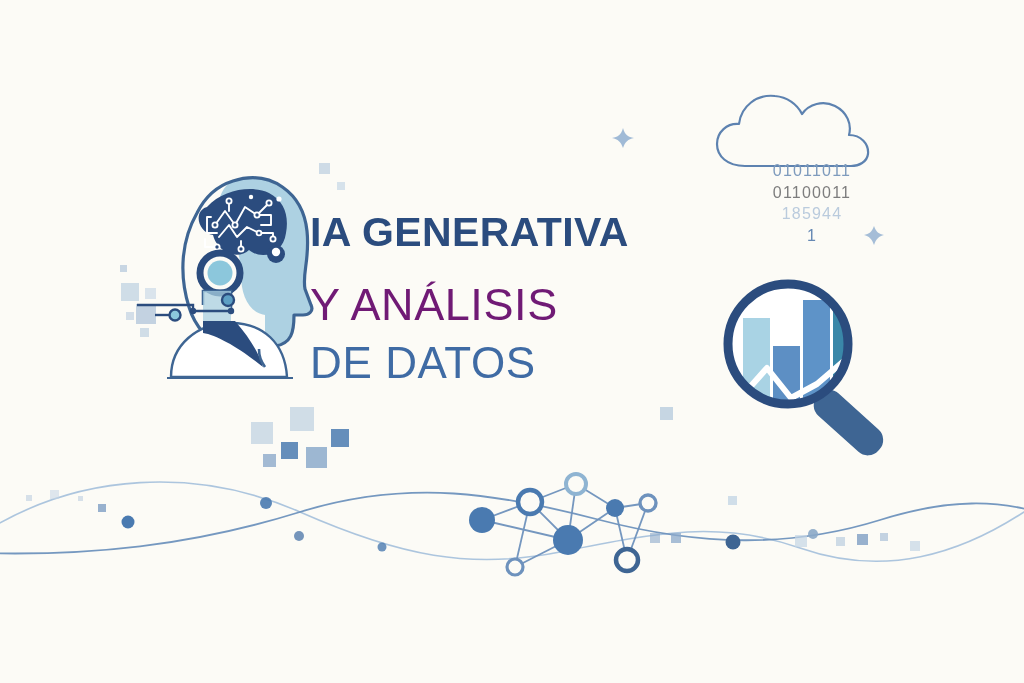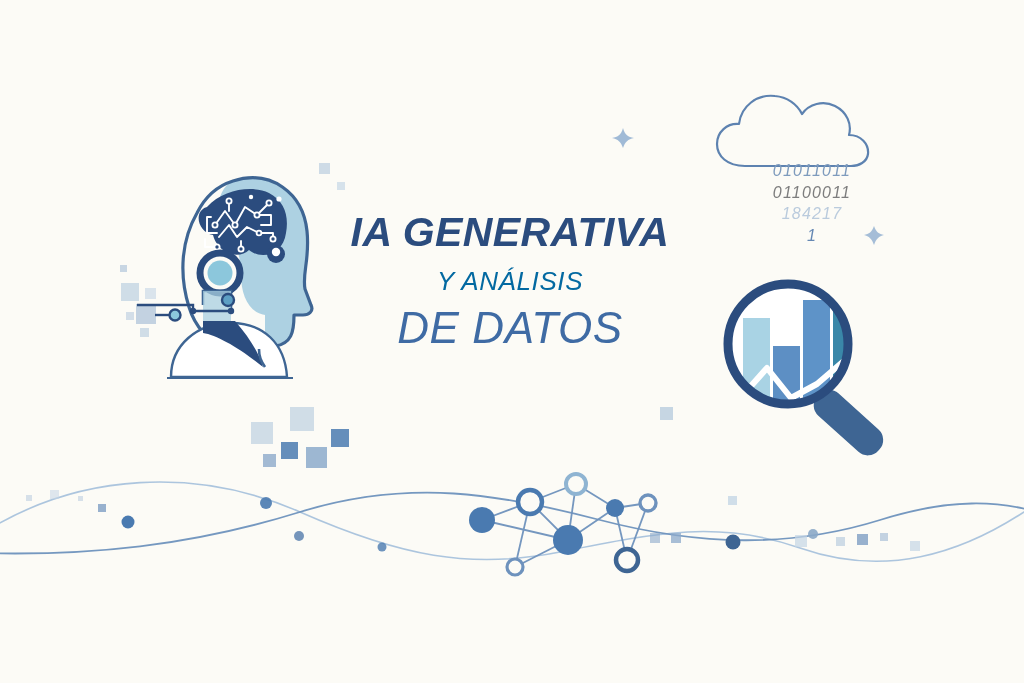--- a/index.html
+++ b/index.html
@@ -2,36 +2,36 @@
 <html><head>
 <meta charset="utf-8">
 <style>
   html,body{margin:0;padding:0;}
   body{
     width:1024px;height:683px;
     background:#FCFBF6;
     font-family:"Liberation Sans", sans-serif;
     overflow:hidden;
   }
-  #stage{position:relative;width:1024px;height:582px;overflow:hidden;background:#FCFBF6;font-style:italic;}
+  #stage{position:relative;width:1024px;height:582px;overflow:hidden;background:#FCFBF6;}
   .layer{position:absolute;left:0;top:0;width:1024px;height:683px;}
   svg{display:block;overflow:visible;}
 
   
   #title-block{
-    position:absolute;left:310px;top:212px;width:400px;text-align:center;
+    position:absolute;left:310px;top:212px;width:400px;text-align:left;
     user-select:none;
   }
   #title-line1{
     font-size:41px;font-weight:bold;letter-spacing:0.4px;
     color:#2B4C7E;line-height:1.02;white-space:nowrap;
   }
   #title-line2{
-    font-size:26px;font-weight:normal;letter-spacing:0.6px;
-    color:#0369a1;line-height:1.18;margin-top:12px;white-space:nowrap;
+    font-size:45px;font-weight:normal;letter-spacing:0.6px;
+    color:#701a75;line-height:1.18;margin-top:24px;white-space:nowrap;
   }
   #title-line3{
     font-size:44px;font-weight:normal;letter-spacing:0.6px;
     color:#3F6BA4;line-height:1.18;margin-top:6px;white-space:nowrap;
   }
 
   
   #binary-rain{
     position:absolute;left:742px;top:160px;width:140px;text-align:center;
     font-family:"Liberation Sans", sans-serif;user-select:none;
@@ -175,21 +175,21 @@
   <svg style="position:absolute;left:705px;top:88px;" width="180" height="90" viewBox="0 0 180 90">
     <path d="M 40 78 C 22 78, 12 68, 12 56 C 12 44, 22 35, 34 36
              C 36 18, 52 6, 70 8 C 82 9, 92 16, 97 26
              C 104 16, 118 12, 130 18 C 142 24, 147 36, 144 47
              C 156 47, 164 56, 163 66 C 162 74, 154 78, 146 78 Z" fill="none" stroke="#5D82B0" stroke-width="2.2" stroke-linejoin="round"></path>
   </svg>
 
   <div id="binary-rain">
     <div class="bin-row r1">01011011</div>
     <div class="bin-row r2">01100011</div>
-    <div class="bin-row r3">184217</div>
+    <div class="bin-row r3">185944</div>
     <div class="bin-row r4">1</div>
   </div>
 
   <svg style="position:absolute;left:705px;top:272px;" width="215" height="175" viewBox="0 0 215 175">
     <defs>
       <clipPath id="lensClip">
         <circle cx="83" cy="72" r="60"></circle>
       </clipPath>
     </defs>
 

